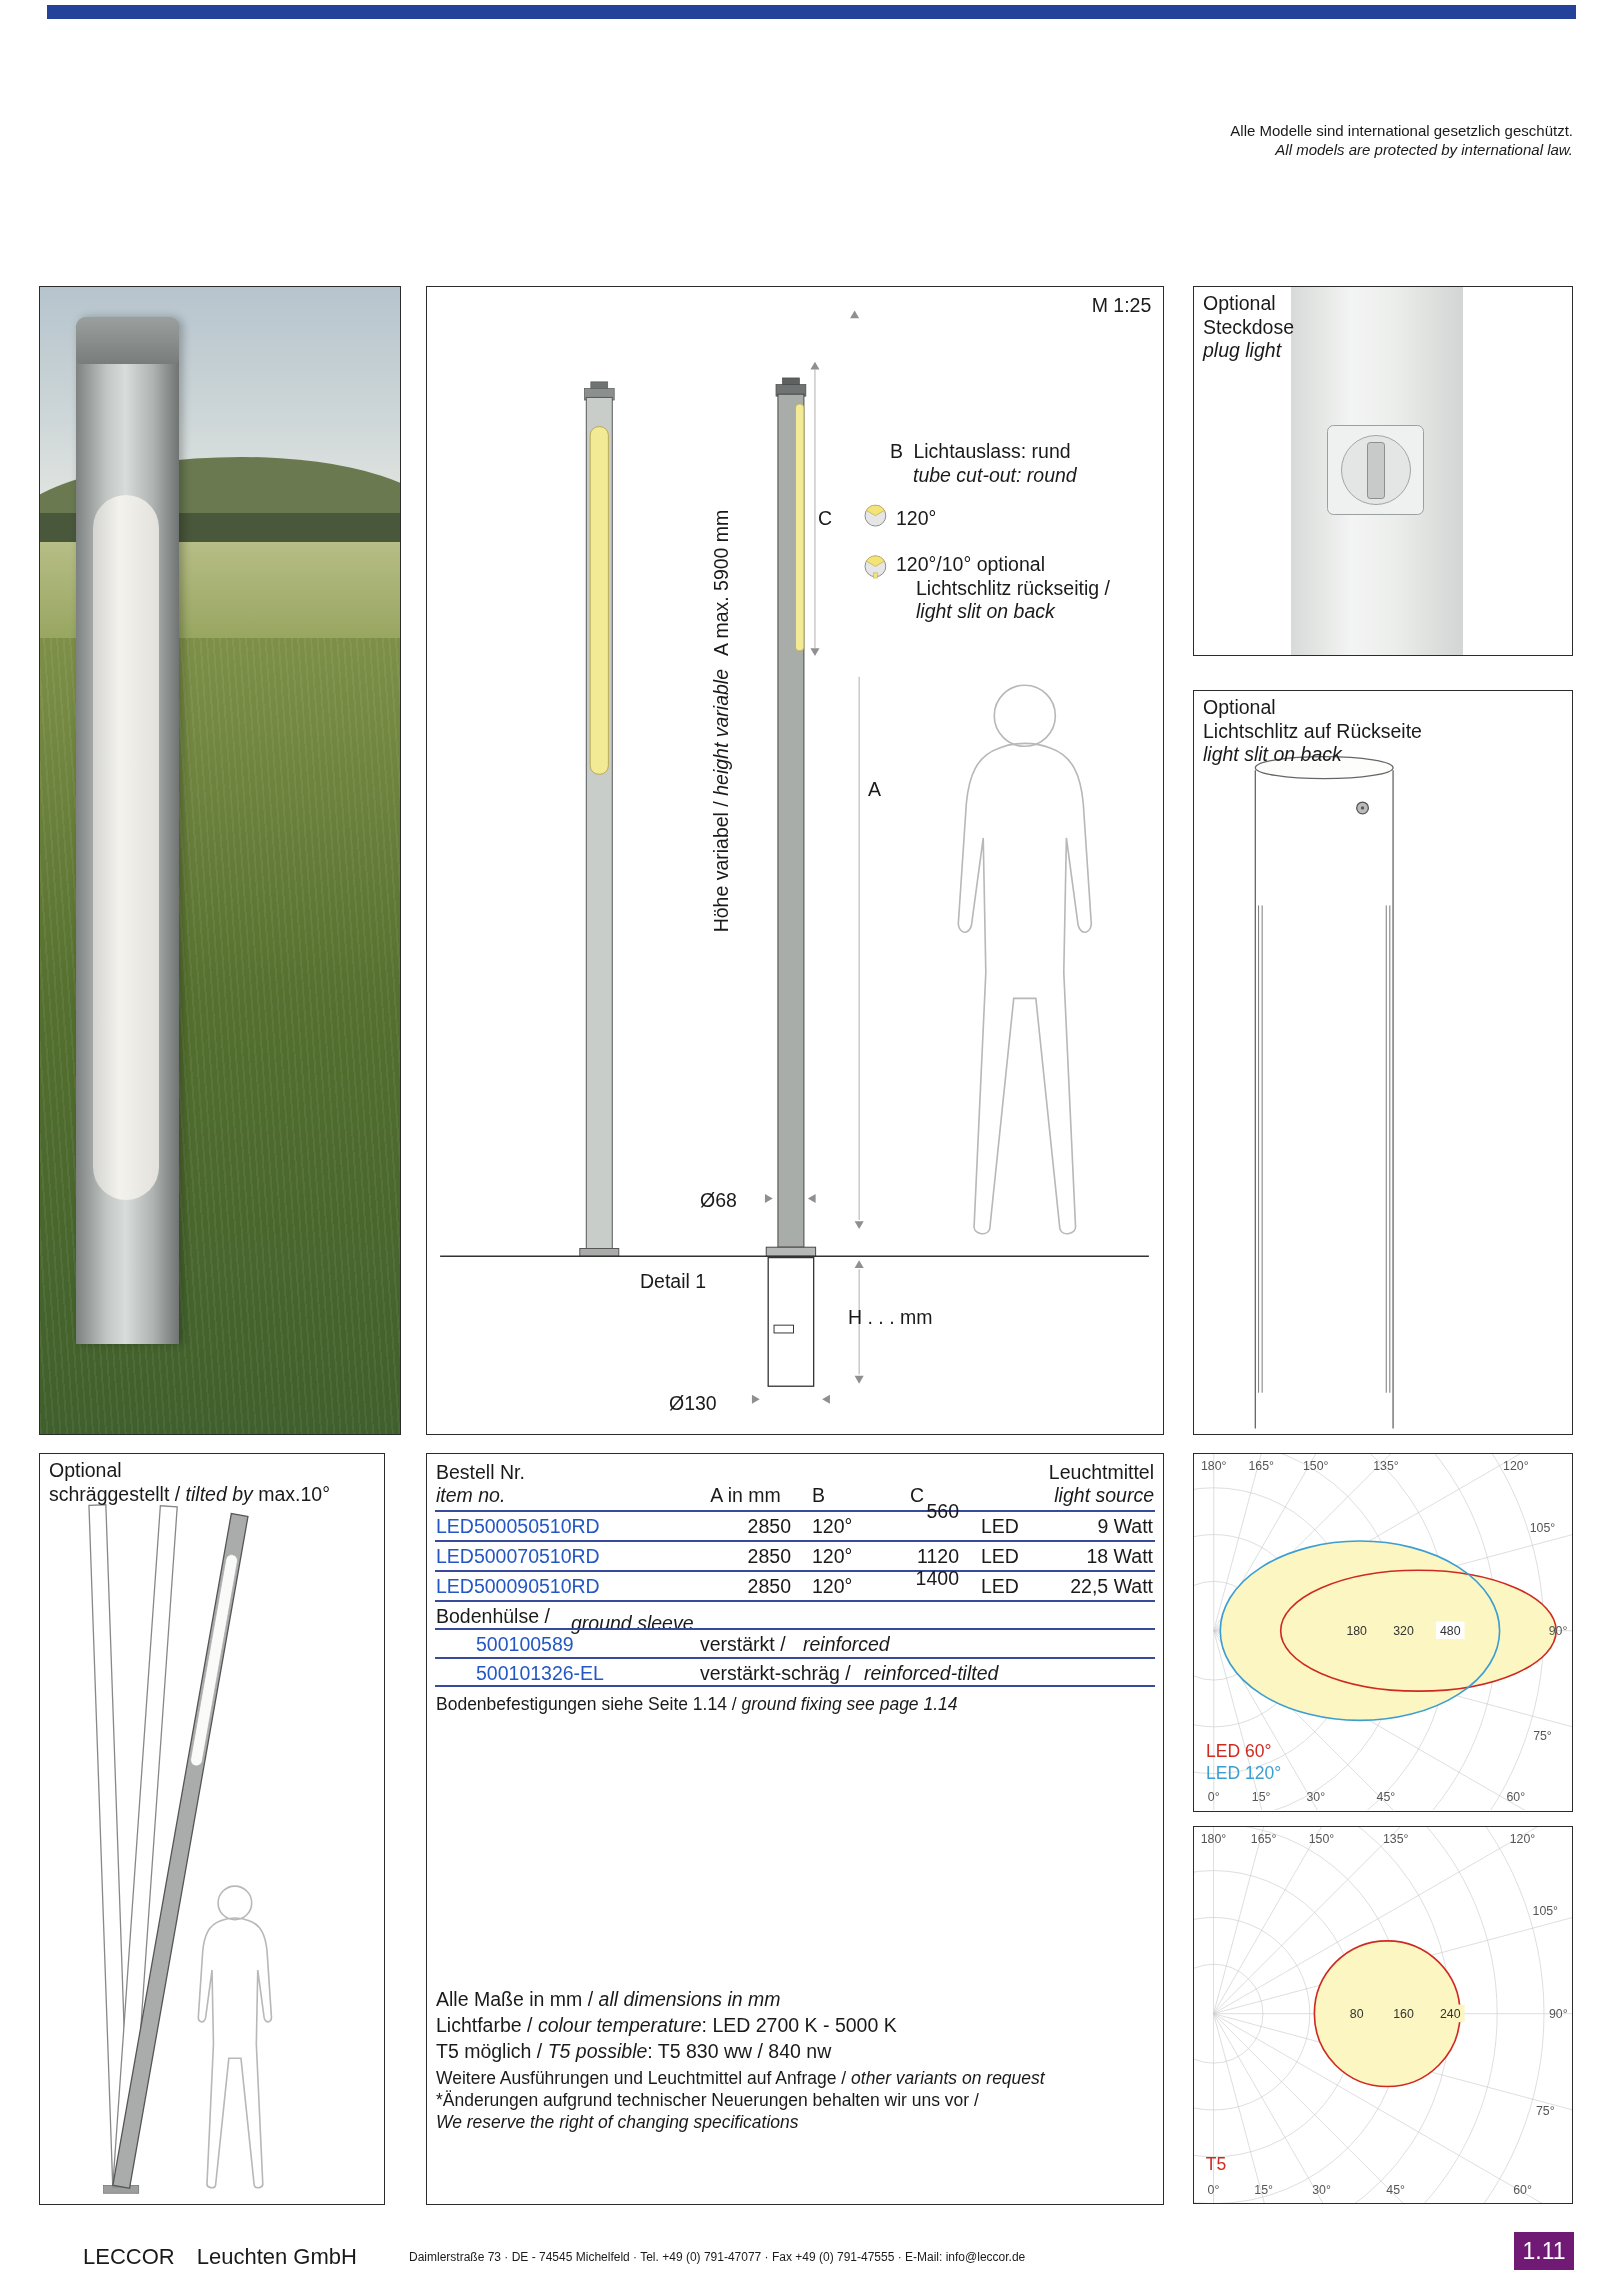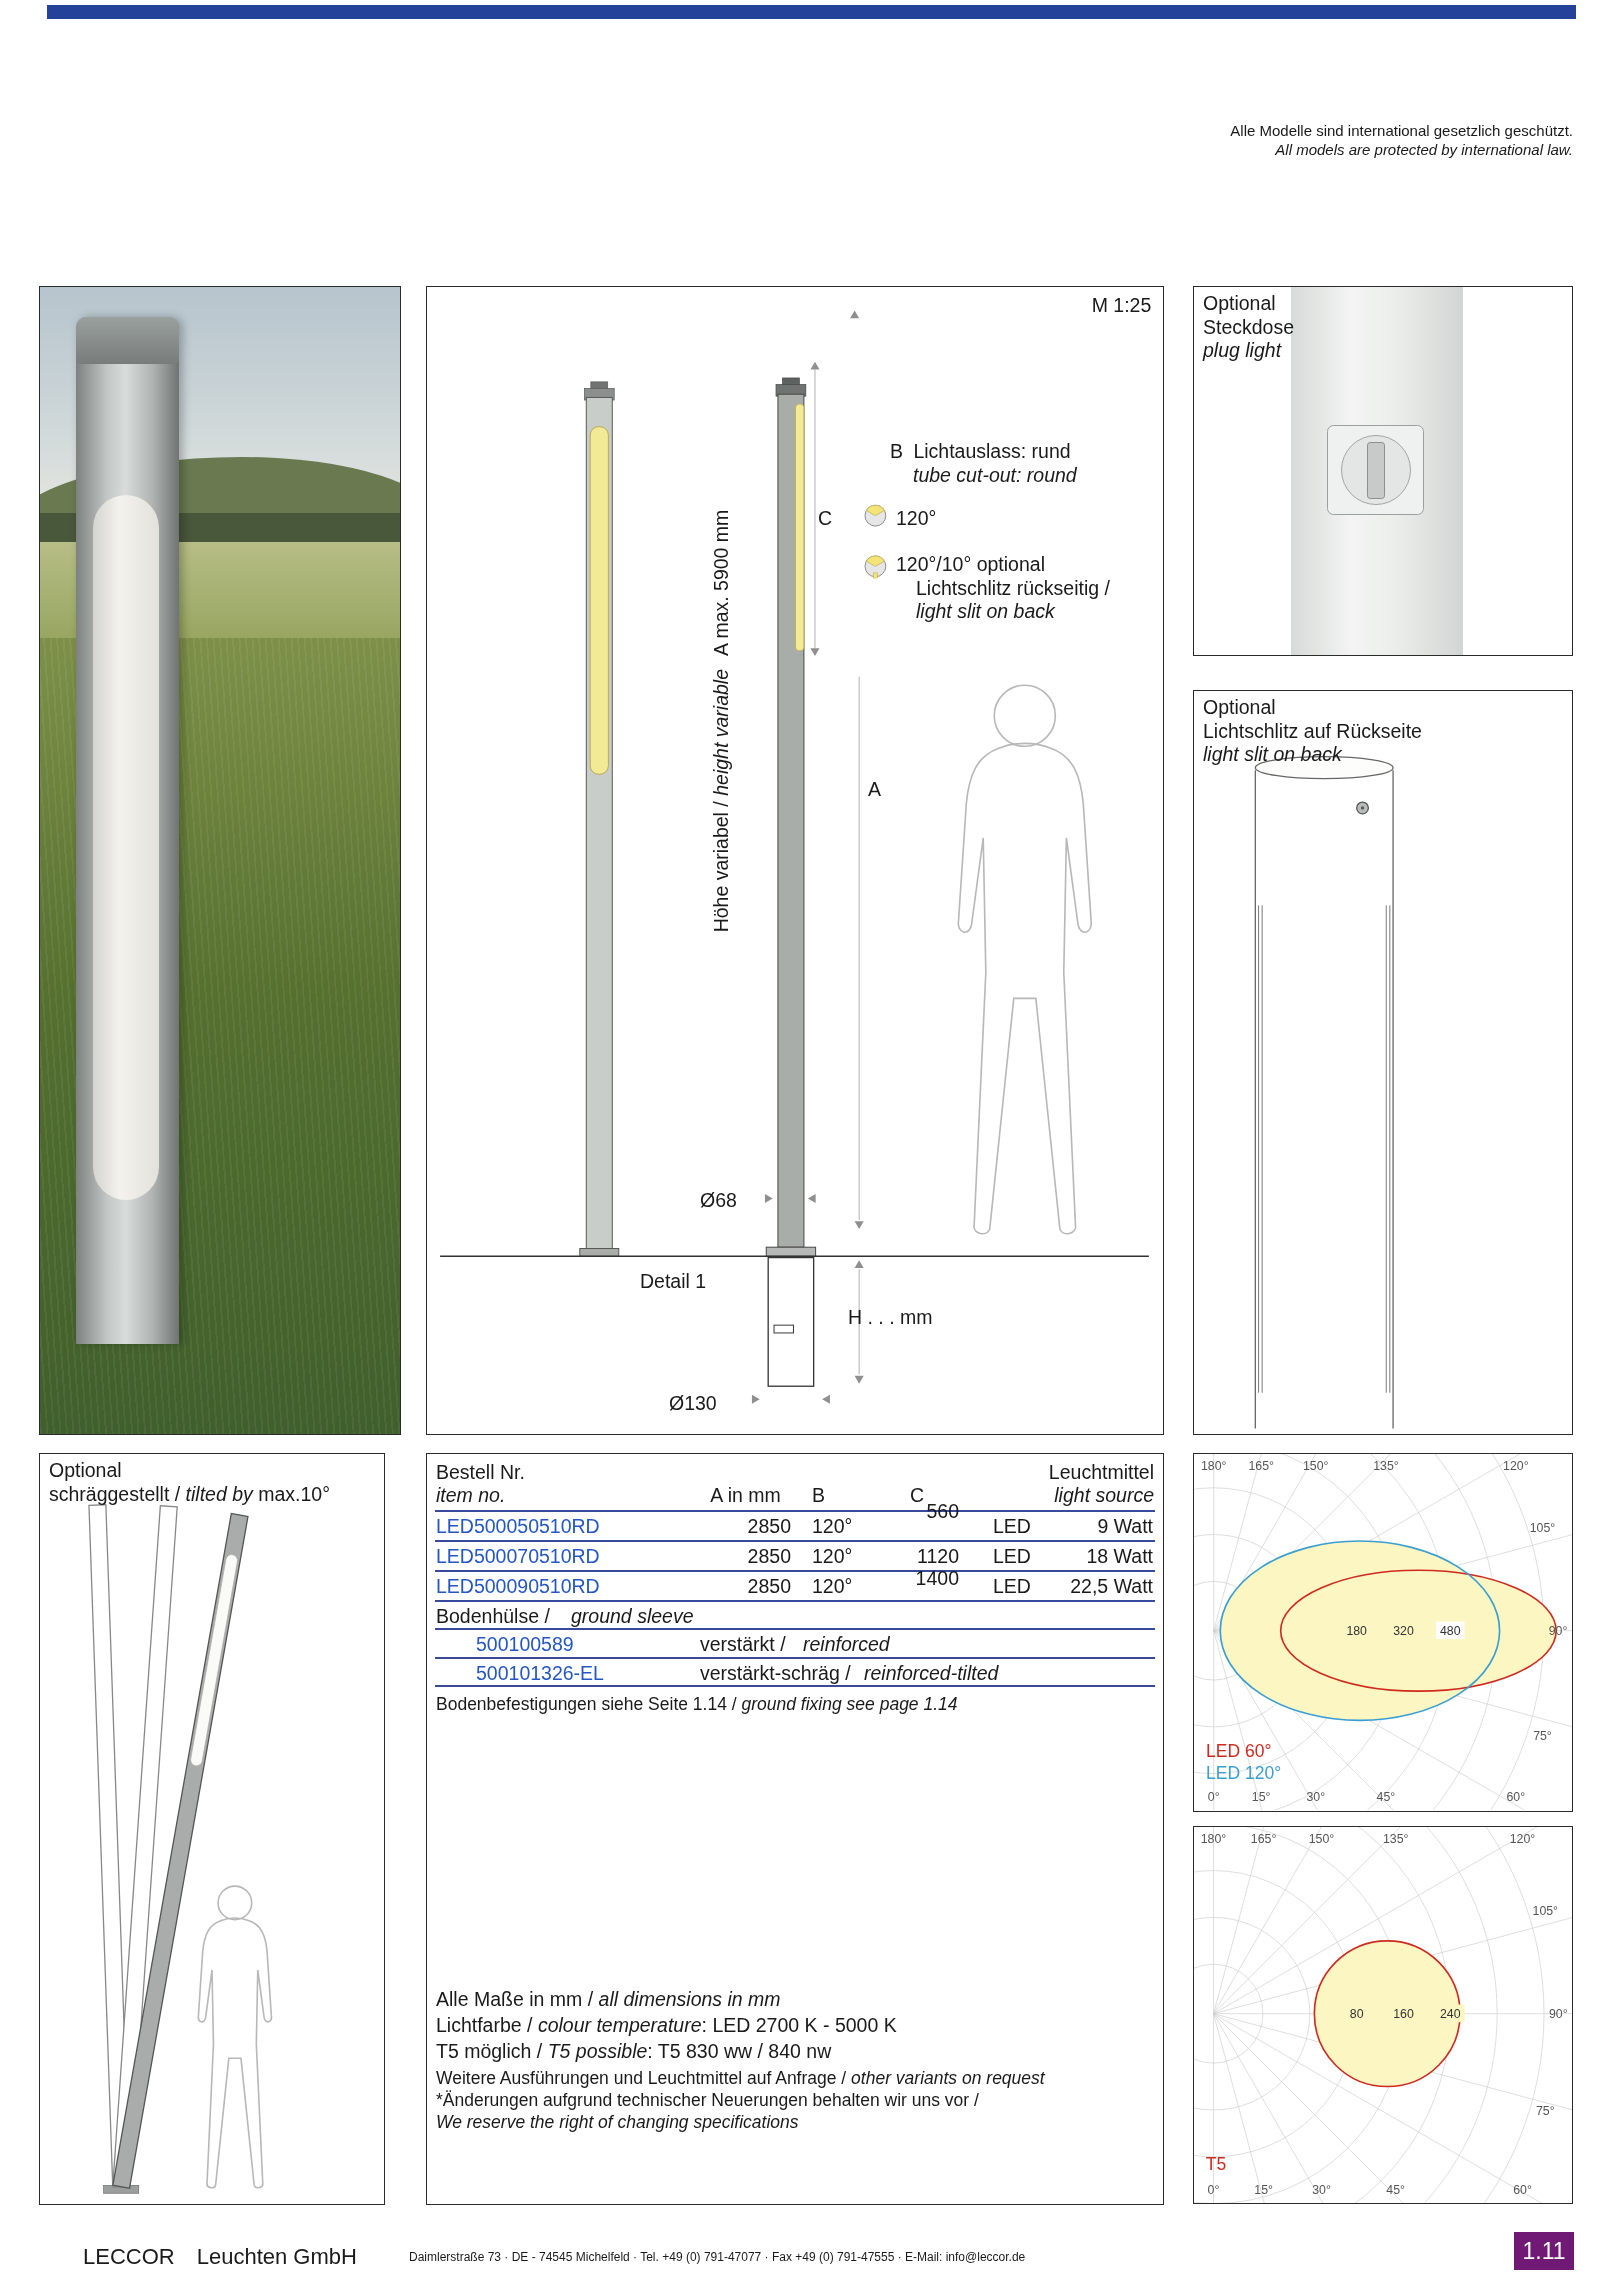--- a/index.html
+++ b/index.html
@@ -34,21 +34,21 @@
   .dtext{position:absolute;white-space:nowrap;line-height:22px;}
   .vlabel{position:absolute;left:294px;top:434px;transform:translate(-50%,-50%) rotate(-90deg);white-space:nowrap;}
   
   .tline{position:absolute;left:7.8px;right:7.8px;height:1.6px;background:#39499c;}
   .trow span{position:absolute;white-space:nowrap;}
   .c-item{left:9px;}
   .c-item2{left:49px;}
   .c-a{left:273px;width:91px;text-align:right;}
   .c-b{left:385px;}
   .c-c{left:448px;width:84px;text-align:right;}
-  .c-src{left:554px;margin-left:12px;}
+  .c-src{left:554px;}
   .c-watt{left:604px;width:122px;text-align:right;}
   .c-right{right:9px;text-align:right;}
   .c-desc{left:273px;}
   
   .f-company{position:absolute;left:83px;top:2244px;font-size:22px;}
   .f-company span{margin-right:22px;}
   .f-addr{position:absolute;left:409px;top:2250px;font-size:12px;white-space:nowrap;}
   .f-page{position:absolute;left:1514px;top:2232px;width:60px;height:38px;background:#701a75;color:#fff;
           font-size:23px;display:flex;align-items:center;justify-content:center;}
   svg text{font-family:"Liberation Sans",sans-serif;}
@@ -248,21 +248,21 @@
       <span class="c-a" style="top:121px;">2850</span>
       <span class="c-b" style="top:121px;">120°</span>
       <span class="c-c" style="top:113px;">1400</span>
       <span class="c-src" style="top:121px;">LED</span>
       <span class="c-watt" style="top:121px;">22,5 Watt</span>
     </div>
     <div class="tline" style="top:146px;"></div>
 
     <div class="trow">
       <span style="left:9px;top:151px;">Bodenhülse / </span>
-        <span class="it" style="left:144px;top:151px;">ground sleeve</span>
+        <span class="it" style="left:144px;top:158px;">ground sleeve</span>
     </div>
     <div class="tline" style="top:174px;"></div>
 
     <div class="trow">
       <span class="c-item2 blue" style="top:179px;">500100589</span>
       <span class="c-desc" style="top:179px;">verstärkt / </span>
       <span class="c-desc it" style="left:376px;top:179px;">reinforced</span>
     </div>
     <div class="tline" style="top:203px;"></div>
 

